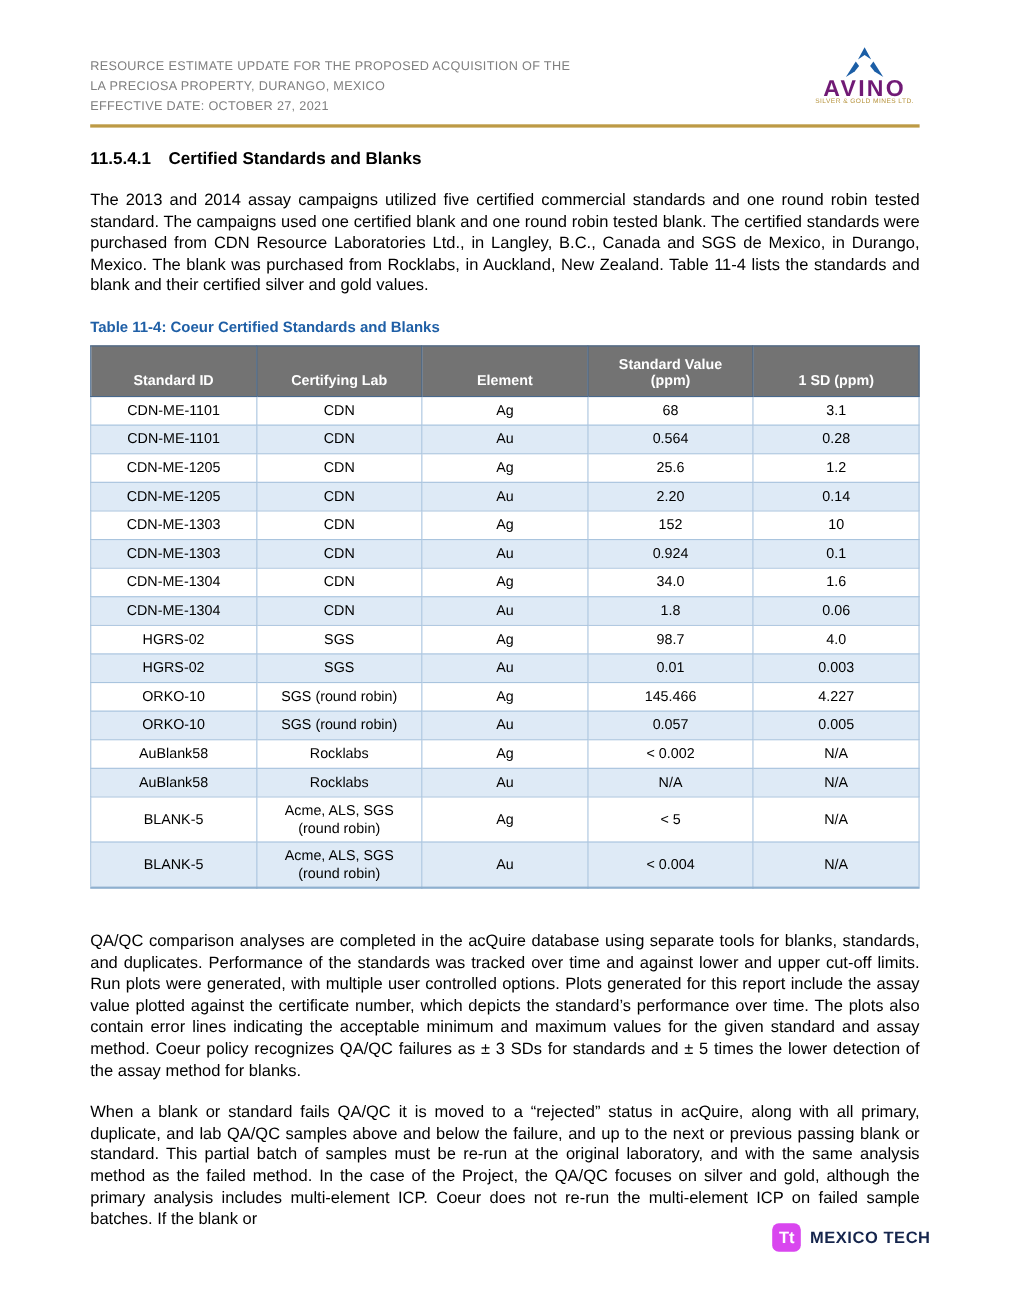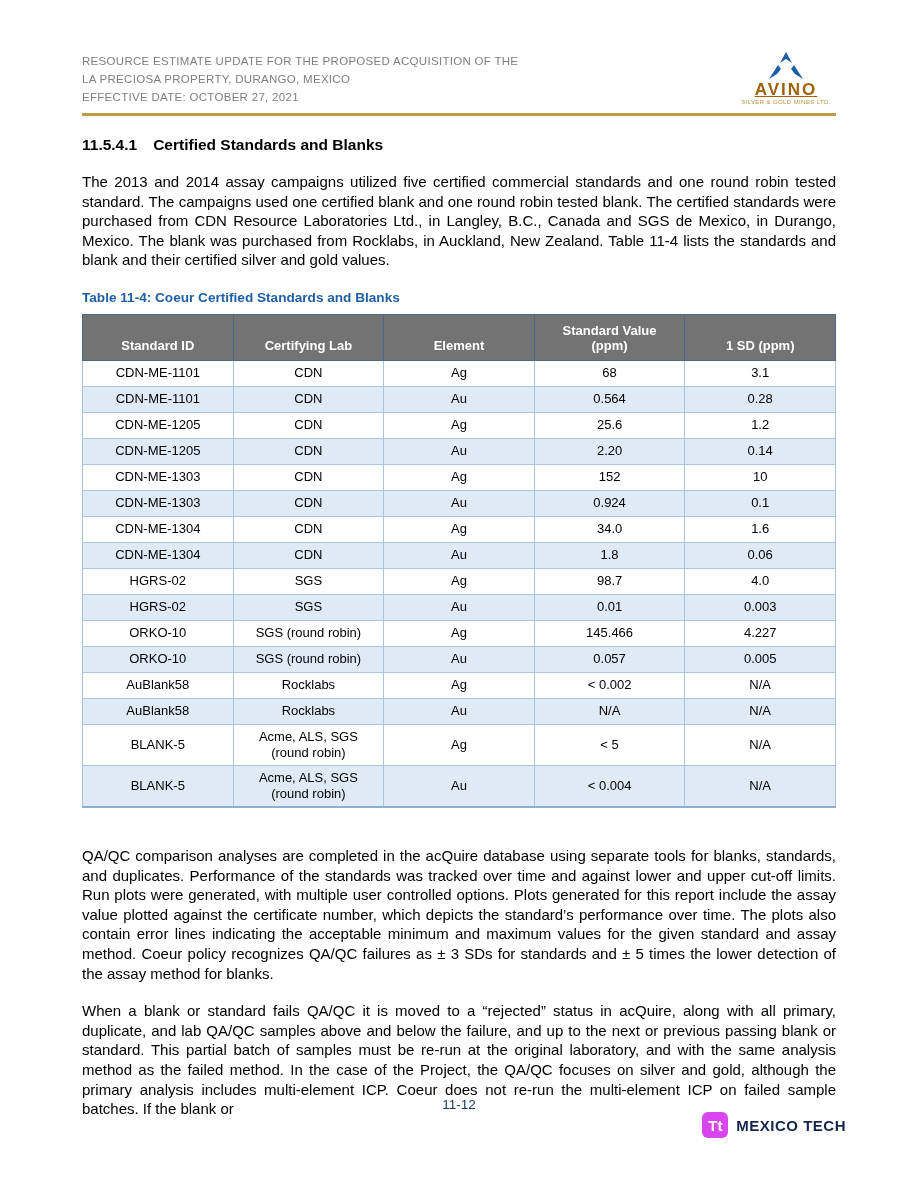--- a/index.html
+++ b/index.html
@@ -7,25 +7,25 @@
   body {
     width:918px; height:1188px;
     font-family:"Liberation Sans", sans-serif;
     color:#000;
     position:relative;
     overflow:hidden;
   }
   .page { position:relative; width:918px; height:1188px; padding:48px 82px 0 82px; }
 
   
-  .doc-header { display:flex; justify-content:space-between; align-items:flex-end;gap:20px; }
+  .doc-header { display:flex; justify-content:space-between; align-items:flex-start;gap:20px; }
   .header-lines { font-size:11.5px; color:#7f7f7f; letter-spacing:.3px; line-height:18px; padding-top:4px; }
   .avino-logo { width:100px; text-align:center; margin-top:-6px; }
   .avino-logo svg { display:block; margin:0 auto; }
-  .avino-title { font-size:17px; font-weight:bold; color:#a16207; letter-spacing:2px; line-height:17px;text-decoration:underline; }
+  .avino-title { font-size:21px; font-weight:bold; color:#701a75; letter-spacing:2px; line-height:17px; }
   .avino-sub { font-size:6px; color:#b6933d; letter-spacing:.4px; line-height:8px; }
   .gold-rule { height:3px; background:#bd9a45; margin-top:7px; }
 
   
   .section-heading { margin-top:20px; font-size:15.5px; font-weight:bold; color:#000; }
   .section-heading .num { display:inline-block; margin-right:16px; }
   p.body-par {
     margin-top:18px;
     font-size:15px;
     line-height:19.6px;
@@ -247,19 +247,18 @@
           <td>Au</td>
           <td>&lt; 0.004</td>
           <td>N/A</td>
         </tr>
       </tbody>
   </table>
 
   <p class="body-par" style="margin-top:38px">QA/QC comparison analyses are completed in the acQuire database using separate tools for blanks, standards, and duplicates. Performance of the standards was tracked over time and against lower and upper cut-off limits. Run plots were generated, with multiple user controlled options. Plots generated for this report include the assay value plotted against the certificate number, which depicts the standard’s performance over time. The plots also contain error lines indicating the acceptable minimum and maximum values for the given standard and assay method. Coeur policy recognizes QA/QC failures as ± 3 SDs for standards and ± 5 times the lower detection of the assay method for blanks.</p>
   <p class="body-par">When a blank or standard fails QA/QC it is moved to a “rejected” status in acQuire, along with all primary, duplicate, and lab QA/QC samples above and below the failure, and up to the next or previous passing blank or standard. This partial batch of samples must be re-run at the original laboratory, and with the same analysis method as the failed method. In the case of the Project, the QA/QC focuses on silver and gold, although the primary analysis includes multi-element ICP. Coeur does not re-run the multi-element ICP on failed sample batches. If the blank or</p>
 
-  <div class="page-number">11-12</div>
   <div class="tetra-logo">
     <div class="tetra-mark">Tt</div>
     <div class="tetra-text">MEXICO TECH</div>
   </div>
 
 </div>
 
 </body></html>

